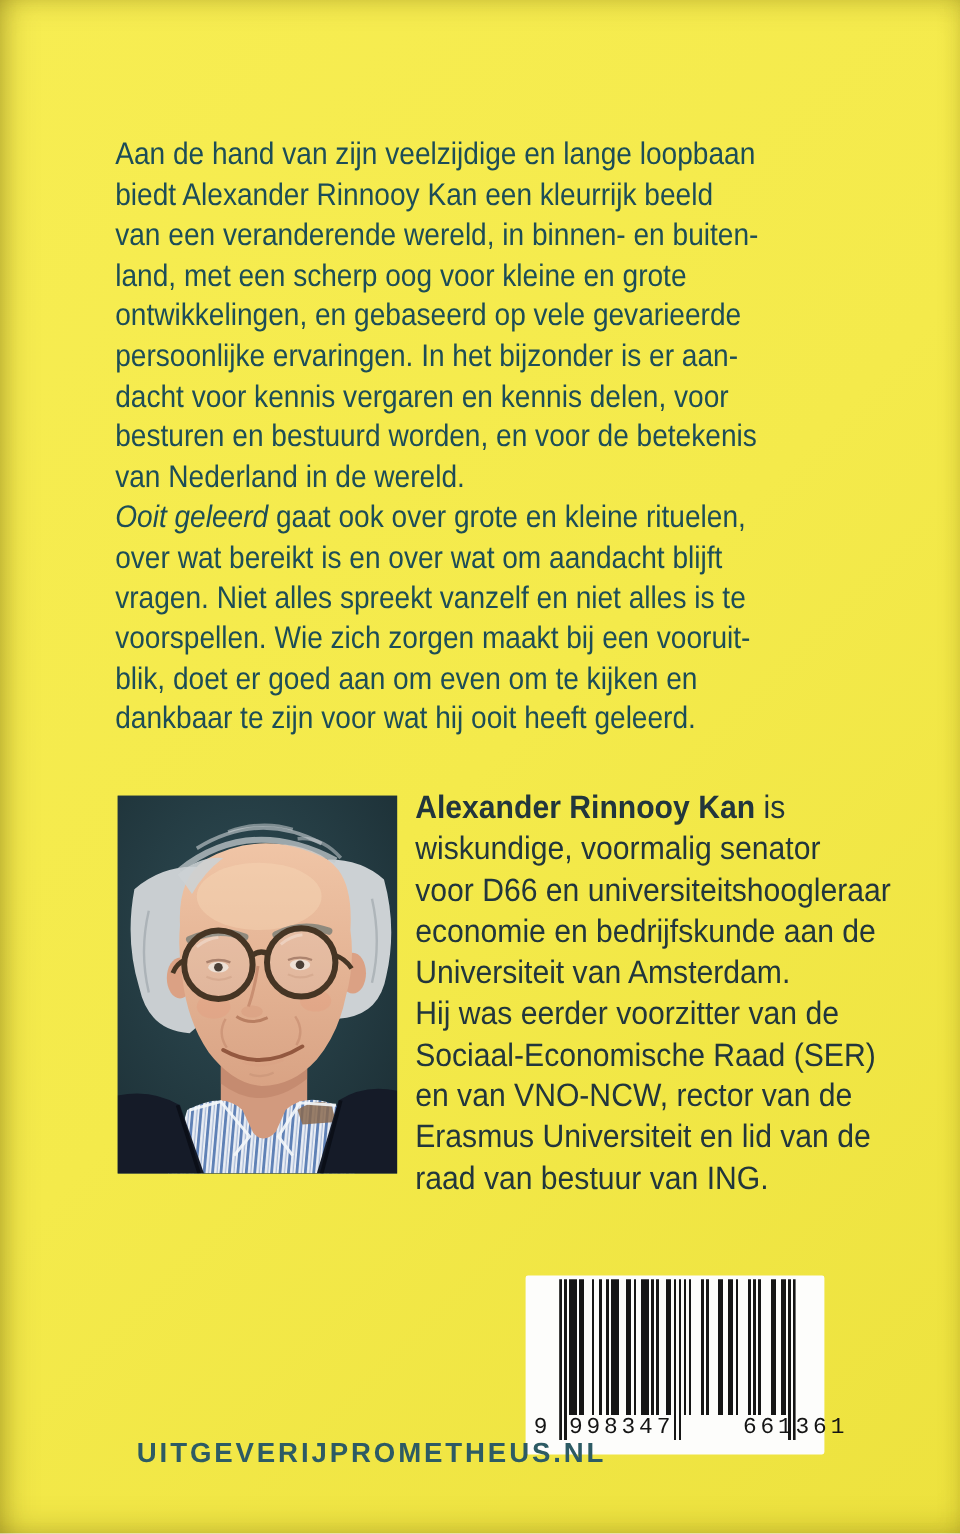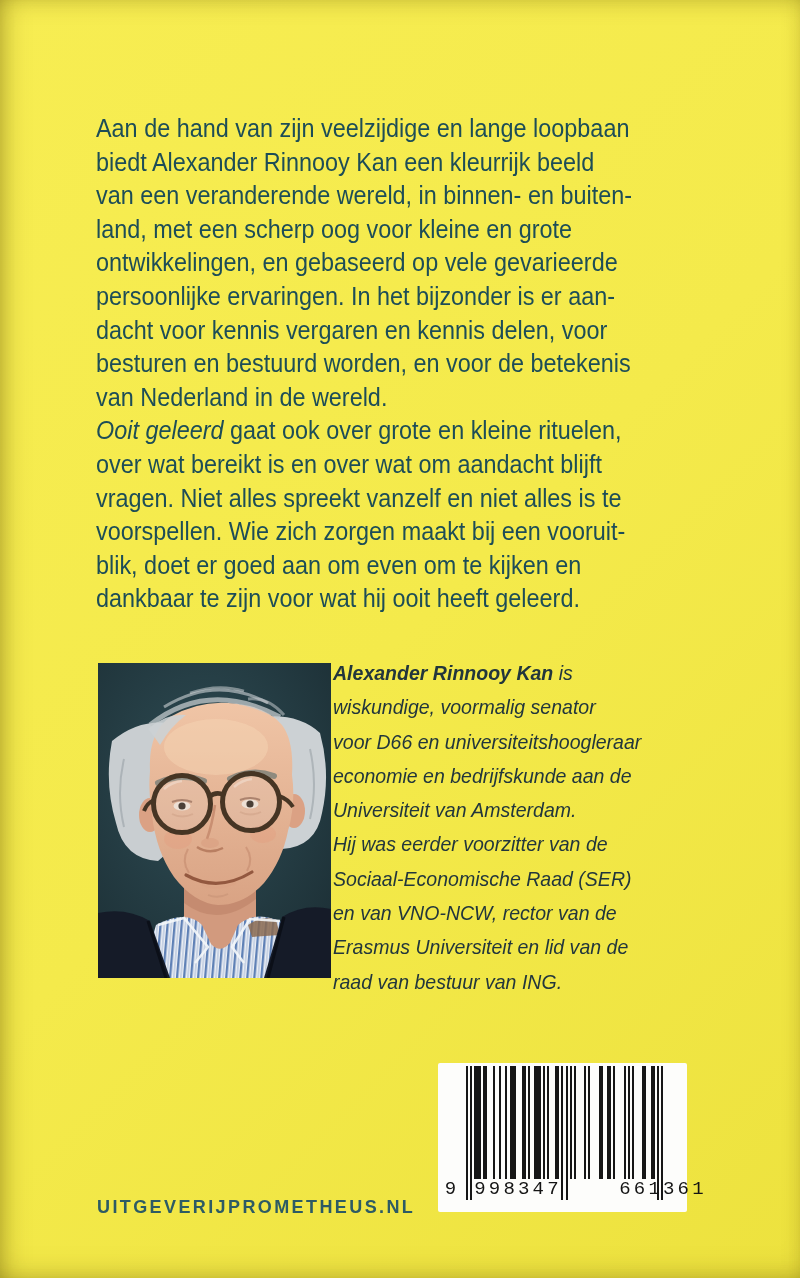--- a/index.html
+++ b/index.html
@@ -28,43 +28,43 @@
   }
   .bl{white-space:nowrap;transform:scaleX(.9);transform-origin:0 50%;}
   .bl em{font-style:italic;}
   
   .photo{
     position:absolute;left:98px;top:663px;width:233px;height:315px;
     background:var(--photo-bg);overflow:hidden;
   }
   .photo svg{display:block;width:233px;height:315px;}
   .bio{
-    position:absolute;left:333px;top:656px;
-    font-size:21px;line-height:34.3px;color:var(--bio);font-style:italic;
+    position:absolute;left:346px;top:656px;
+    font-size:27px;line-height:34.3px;color:var(--bio);
   }
   .bio-line{white-space:nowrap;transform:scaleX(.93);transform-origin:0 50%;}
   .bio-line strong{font-weight:700;}
   
   .barcode{
     position:absolute;left:438px;top:1063px;width:249px;height:149px;
     background:#fdfdfb;border-radius:2px;
   }
   #bc-bars{position:absolute;left:28px;top:3px;width:197px;height:134px;}
   .bc-digit,.bc-group{
     position:absolute;top:115px;
     font-family:"Liberation Mono",monospace;font-size:19px;letter-spacing:3.2px;
     color:#141414;white-space:nowrap;transform:translateX(-50%);
   }
   .bc-digit{left:14px;}
   .bc-g1{left:80px;}
   .bc-g2{left:177px;margin-left:48px;}
   
   .publisher{
-    position:absolute;left:97px;top:1197px;
-    font-size:18px;font-weight:700;letter-spacing:2.4px;color:var(--pub);
+    position:absolute;left:114px;top:1197px;
+    font-size:23px;font-weight:700;letter-spacing:2.4px;color:var(--pub);
     white-space:nowrap;
   }
 </style>
 </head>
 <body>
 
 <div class="cover">
 
   <div class="blurb">
     <div class="bl">Aan de hand van zijn veelzijdige en lange loopbaan</div>

